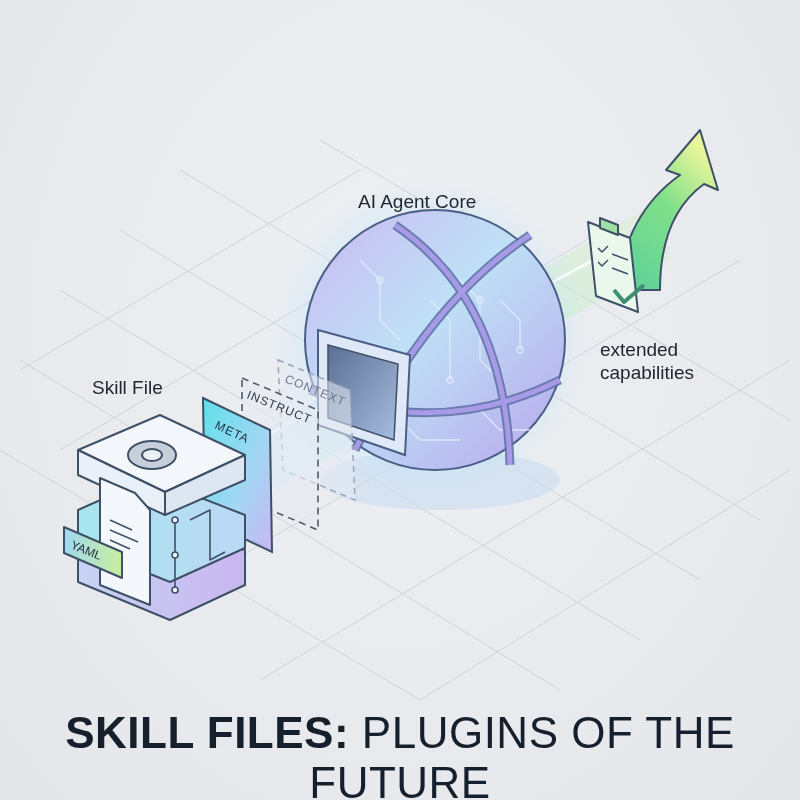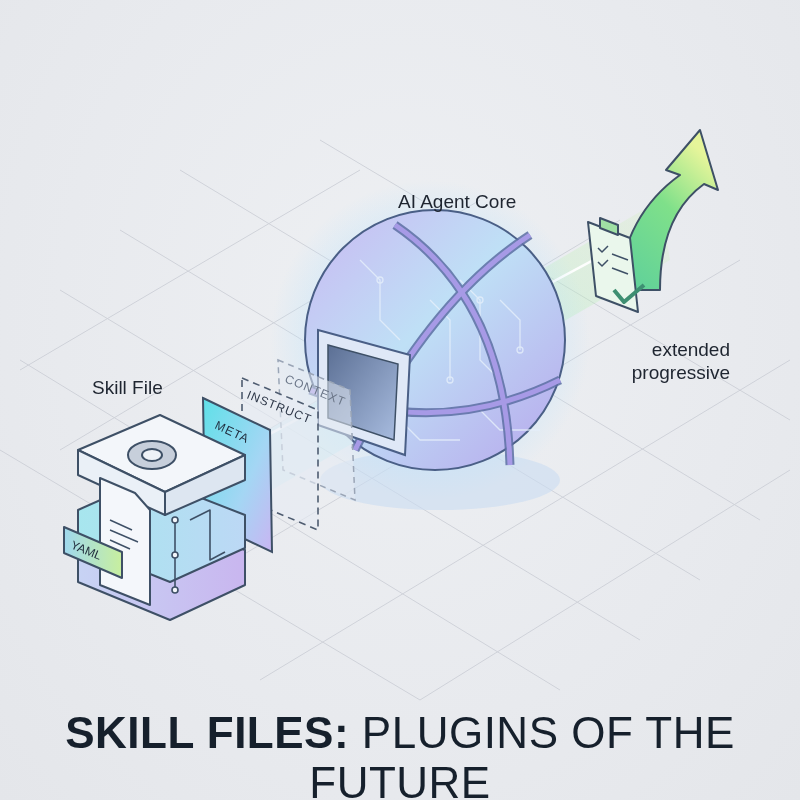--- a/index.html
+++ b/index.html
@@ -4,21 +4,21 @@
 <style>
   html, body { margin:0; padding:0; }
   body {
     width:800px; height:800px; overflow:hidden; position:relative;
     background: radial-gradient(ellipse at 50% 40%, #eef0f3 0%, #e8eaee 60%, #e4e6ea 100%);
     font-family: "Liberation Sans", "DejaVu Sans", sans-serif;
     color:#1b222c;
   }
   .stage { position:absolute; left:0; top:0; width:800px; height:800px; }
   .label { position:absolute; font-size:19px; line-height:23px; color:#1e2530; }
-  .label.center { text-align:right; }
+  .label.center { text-align:left; }
   .title {
     position:absolute; left:0; top:708px; width:800px; text-align:center;
     font-size:44px; letter-spacing:0.5px; color:#16202c;
   }
   .title .bold { font-weight:700; }
   .title .light { font-weight:400; }
   svg text { font-family: "Liberation Sans", "DejaVu Sans", sans-serif; }
 </style>
 </head>
 <body>
@@ -182,27 +182,27 @@
     <text x="0" y="0" transform="translate(214,428) rotate(25)" font-size="12" fill="#1f2a3a" letter-spacing="1">META</text>
     <text x="0" y="0" transform="translate(246,398) rotate(22)" font-size="12" fill="#2b3546" letter-spacing="1">INSTRUCT</text>
     <text x="0" y="0" transform="translate(284,382) rotate(22)" font-size="12" fill="#6b7688" letter-spacing="1">CONTEXT</text>
     <text x="0" y="0" transform="translate(70,548) rotate(22)" font-size="12" fill="#1f2a3a">YAML</text>
   </svg>
 
   <div class="label" style="left:92px;top:376px;">
     <span>Skill File</span>
   </div>
 
-  <div class="label" style="left:358px;top:190px;margin-left:40px;">
+  <div class="label" style="left:358px;top:190px;">
     <span>AI Agent Core</span>
   </div>
 
   <div class="label center" style="left:600px;top:338px;width:130px;">
     <div>extended</div>
-    <div>progressive</div>
+    <div>capabilities</div>
   </div>
 
 
   <div class="title">
     <span class="bold">SKILL FILES:</span>
     <span class="light">PLUGINS OF THE FUTURE</span>
   </div>
 </div>
 
 </body></html>

